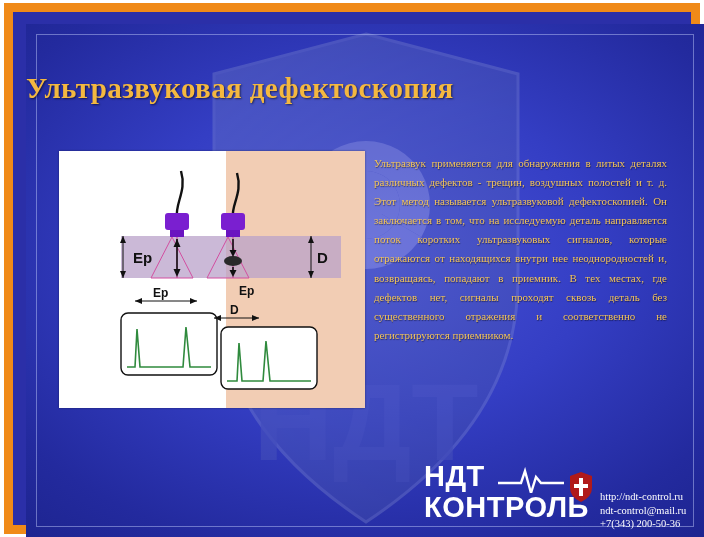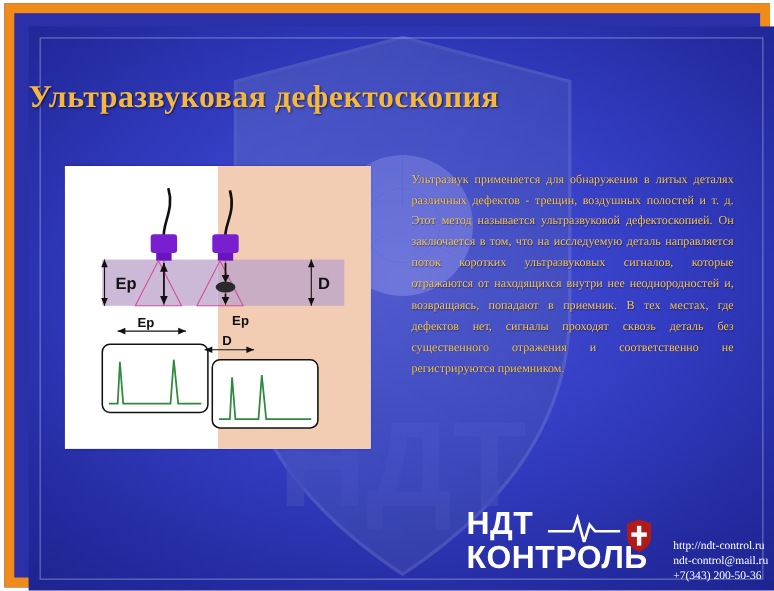--- a/index.html
+++ b/index.html
@@ -82,20 +82,21 @@
   
   .figure {
     position: absolute;
     left: 33px;
     top: 127px;
     width: 278px;
     height: 257px;
     background: #ffffff;
     box-shadow: 0 0 2px rgba(0,0,0,0.4);
     overflow: hidden;
+    padding-left: 28px;
   }
 
   
   .body-text {
     position: absolute;
     left: 348px;
     top: 130px;
     width: 293px;
     font-family: "Liberation Serif", serif;
     font-size: 11px;
@@ -129,21 +130,21 @@
     top: 31px;
     text-align: center;
   }
   .pulse-svg {
     position: absolute;
     left: 74px;
     top: 6px;
   }
   .contact {
     position: absolute;
-    left: 188px;
+    left: 176px;
     top: 29px;
     font-family: "Liberation Serif", serif;
     font-size: 10.5px;
     line-height: 13.5px;
     color: #ffffff;
     white-space: nowrap;
   }
   .shield-logo {
     position: absolute;
     left: 145px;

